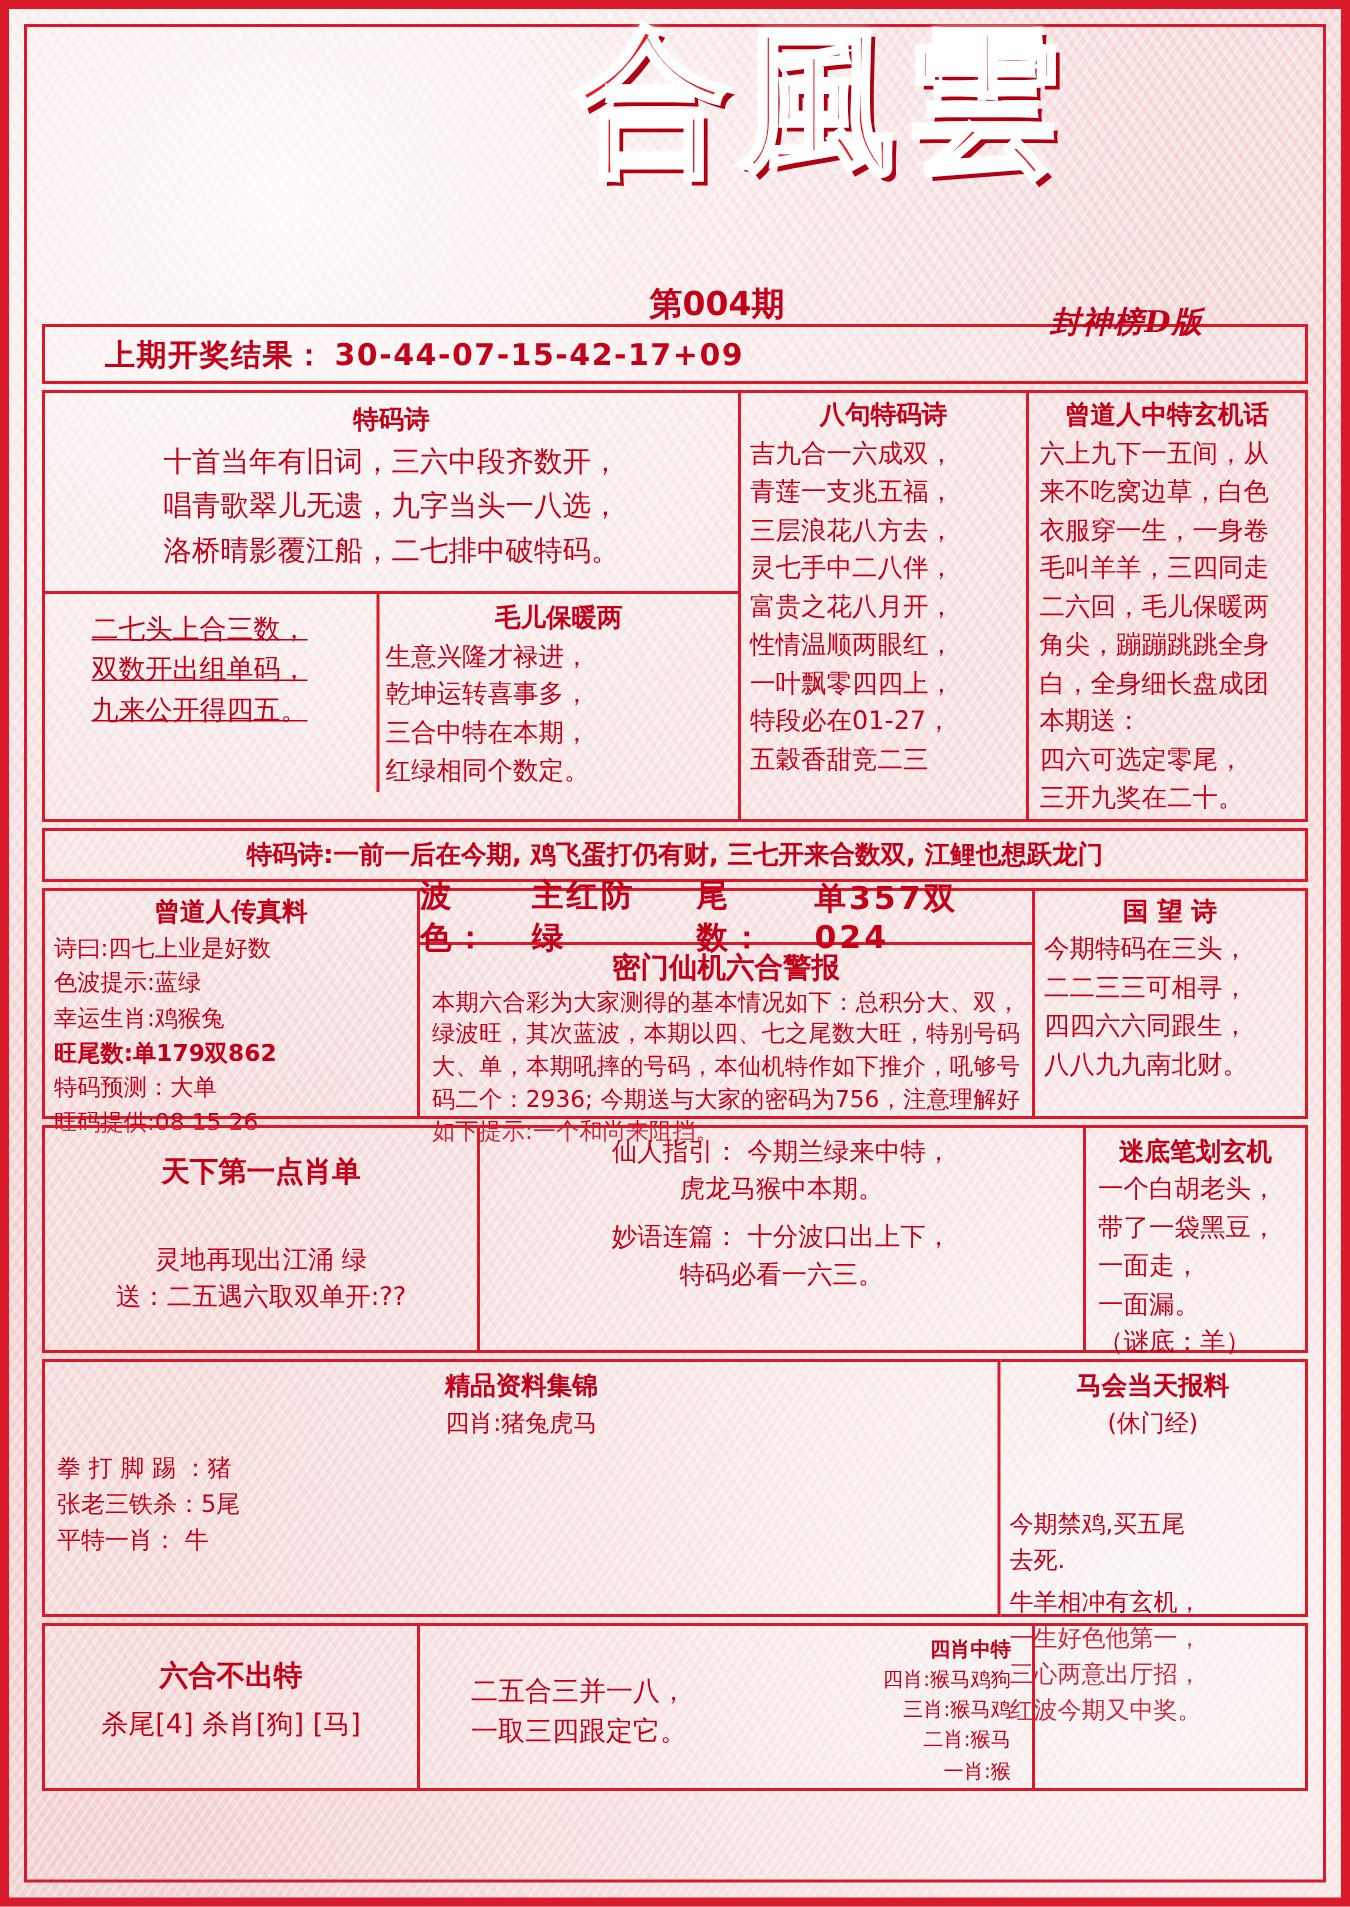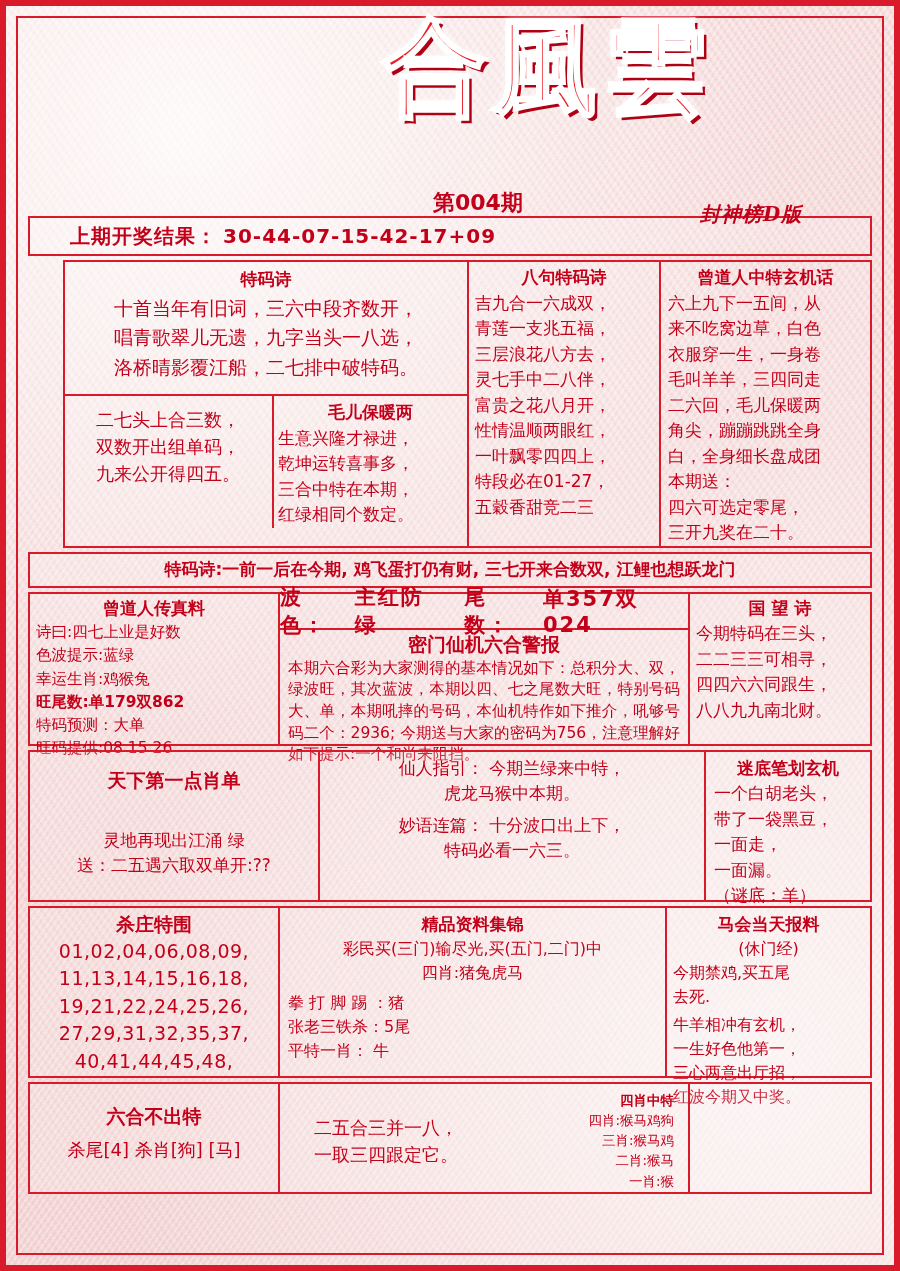--- a/index.html
+++ b/index.html
@@ -104,24 +104,24 @@
     margin: 2px 0 3px 0;
   }
   .verse {
     font-size: 19px;
     line-height: 1.55;
     text-align: center;
   }
 
   
   .band1 { display: flex; margin-top: 4px; }
-  .b1-left { width: 404px; margin-left: 35px; }
+  .b1-left { width: 464px; }
   .b1-left-top { height: 128px; padding: 4px 6px 0 6px; }
   .b1-left-bottom { display: flex; height: 132px; border-top: 2px solid #d81a2a; }
-  .b1-lb-a { width: 198px; border-right: 2px solid #d81a2a; padding: 10px 5px 0 4px; }
+  .b1-lb-a { width: 198px; border-right: 2px solid #d81a2a; padding: 10px 19px 0 4px; text-decoration: underline; }
   .b1-lb-b { flex: 1; padding: 4px 4px 0 4px; }
   .b1-mid { width: 194px; border-left: 2px solid #d81a2a; border-right: 2px solid #d81a2a; padding: 3px 6px 0 6px; }
   .b1-right { flex: 1; padding: 3px 7px 0 7px; }
 
   .strip {
     margin-top: 4px;
     height: 36px;
     display: flex;
     align-items: center;
     justify-content: center;
@@ -142,21 +142,21 @@
     letter-spacing: 2px;
   }
   .mimen { padding: 2px 8px 0 8px; }
   .mimen p { margin: 0; font-size: 15.5px; line-height: 1.4; text-align: justify; }
   .kv { font-size: 15.5px; line-height: 1.5; }
 
   
   .band3 { display: flex; margin-top: 4px; height: 152px; }
   .b3-left { width: 290px; padding: 6px 6px 0 6px; text-align: center; }
   .b3-mid { flex: 1; border-left: 2px solid #d81a2a; border-right: 2px solid #d81a2a; padding: 4px 8px 0 8px; }
-  .b3-right { width: 166px; padding: 4px 8px 0 8px; }
+  .b3-right { width: 148px; padding: 4px 8px 0 8px; }
 
   
   .band4 { display: flex; margin-top: 4px; height: 172px; }
   .b4-left { width: 250px; padding: 4px 6px 0 6px; }
   .b4-mid { flex: 1; border-left: 2px solid #d81a2a; border-right: 2px solid #d81a2a; padding: 4px 8px 0 8px; }
   .b4-right { width: 205px; padding: 4px 6px 0 6px; text-align: center; }
 
   
   .band5 { display: flex; margin-top: 4px; height: 112px; }
   .b5-left { width: 250px; padding: 10px 6px 0 6px; text-align: center; }
@@ -300,40 +300,31 @@
         <div class="center bold t17">迷底笔划玄机</div>
         <div class="t17">一个白胡老头，</div>
         <div class="t17">带了一袋黑豆，</div>
         <div class="t17">一面走，</div>
         <div class="t17">一面漏。</div>
         <div class="t17">（谜底：羊）</div>
       </div>
     </div>
 
     <div class="band4">
-      <div class="box b4-left" style="border-right:none;">
-        <div class="center bold" style="font-size:19px;">杀庄特围</div>
-        <div class="num-list">01,02,04,06,08,09,</div>
-        <div class="num-list">11,13,14,15,16,18,</div>
-        <div class="num-list">19,21,22,24,25,26,</div>
-        <div class="num-list">27,29,31,32,35,37,</div>
-        <div class="num-list">40,41,44,45,48,</div>
-      </div>
       <div class="box b4-mid">
         <div class="center bold t17">精品资料集锦</div>
-        <div class="t16 center">彩民买(三门)输尽光,买(五门,二门)中</div>
         <div class="t16 center">四肖:猪兔虎马</div>
         <div class="t16 mt6">拳 打 脚 踢 ：猪</div>
         <div class="t16">张老三铁杀：5尾</div>
         <div class="t16">平特一肖： 牛</div>
       </div>
       <div class="box b4-right" style="border-left:none;">
         <div class="bold t17">马会当天报料</div>
         <div class="t16">(休门经)</div>
-        <div class="t16" style="text-align:left;">今期禁鸡,买五尾</div>
+        <div class="t16" style="text-align:left;margin-top:43px;">今期禁鸡,买五尾</div>
         <div class="t16" style="text-align:left;">去死.</div>
         <div class="t16" style="text-align:left;margin-top:4px;">牛羊相冲有玄机，</div>
         <div class="t16" style="text-align:left;">一生好色他第一，</div>
         <div class="t16" style="text-align:left;">三心两意出厅招，</div>
         <div class="t16" style="text-align:left;">红波今期又中奖。</div>
       </div>
     </div>
 
     <div class="band5">
       <div class="box b5-left" style="border-right:none;">

